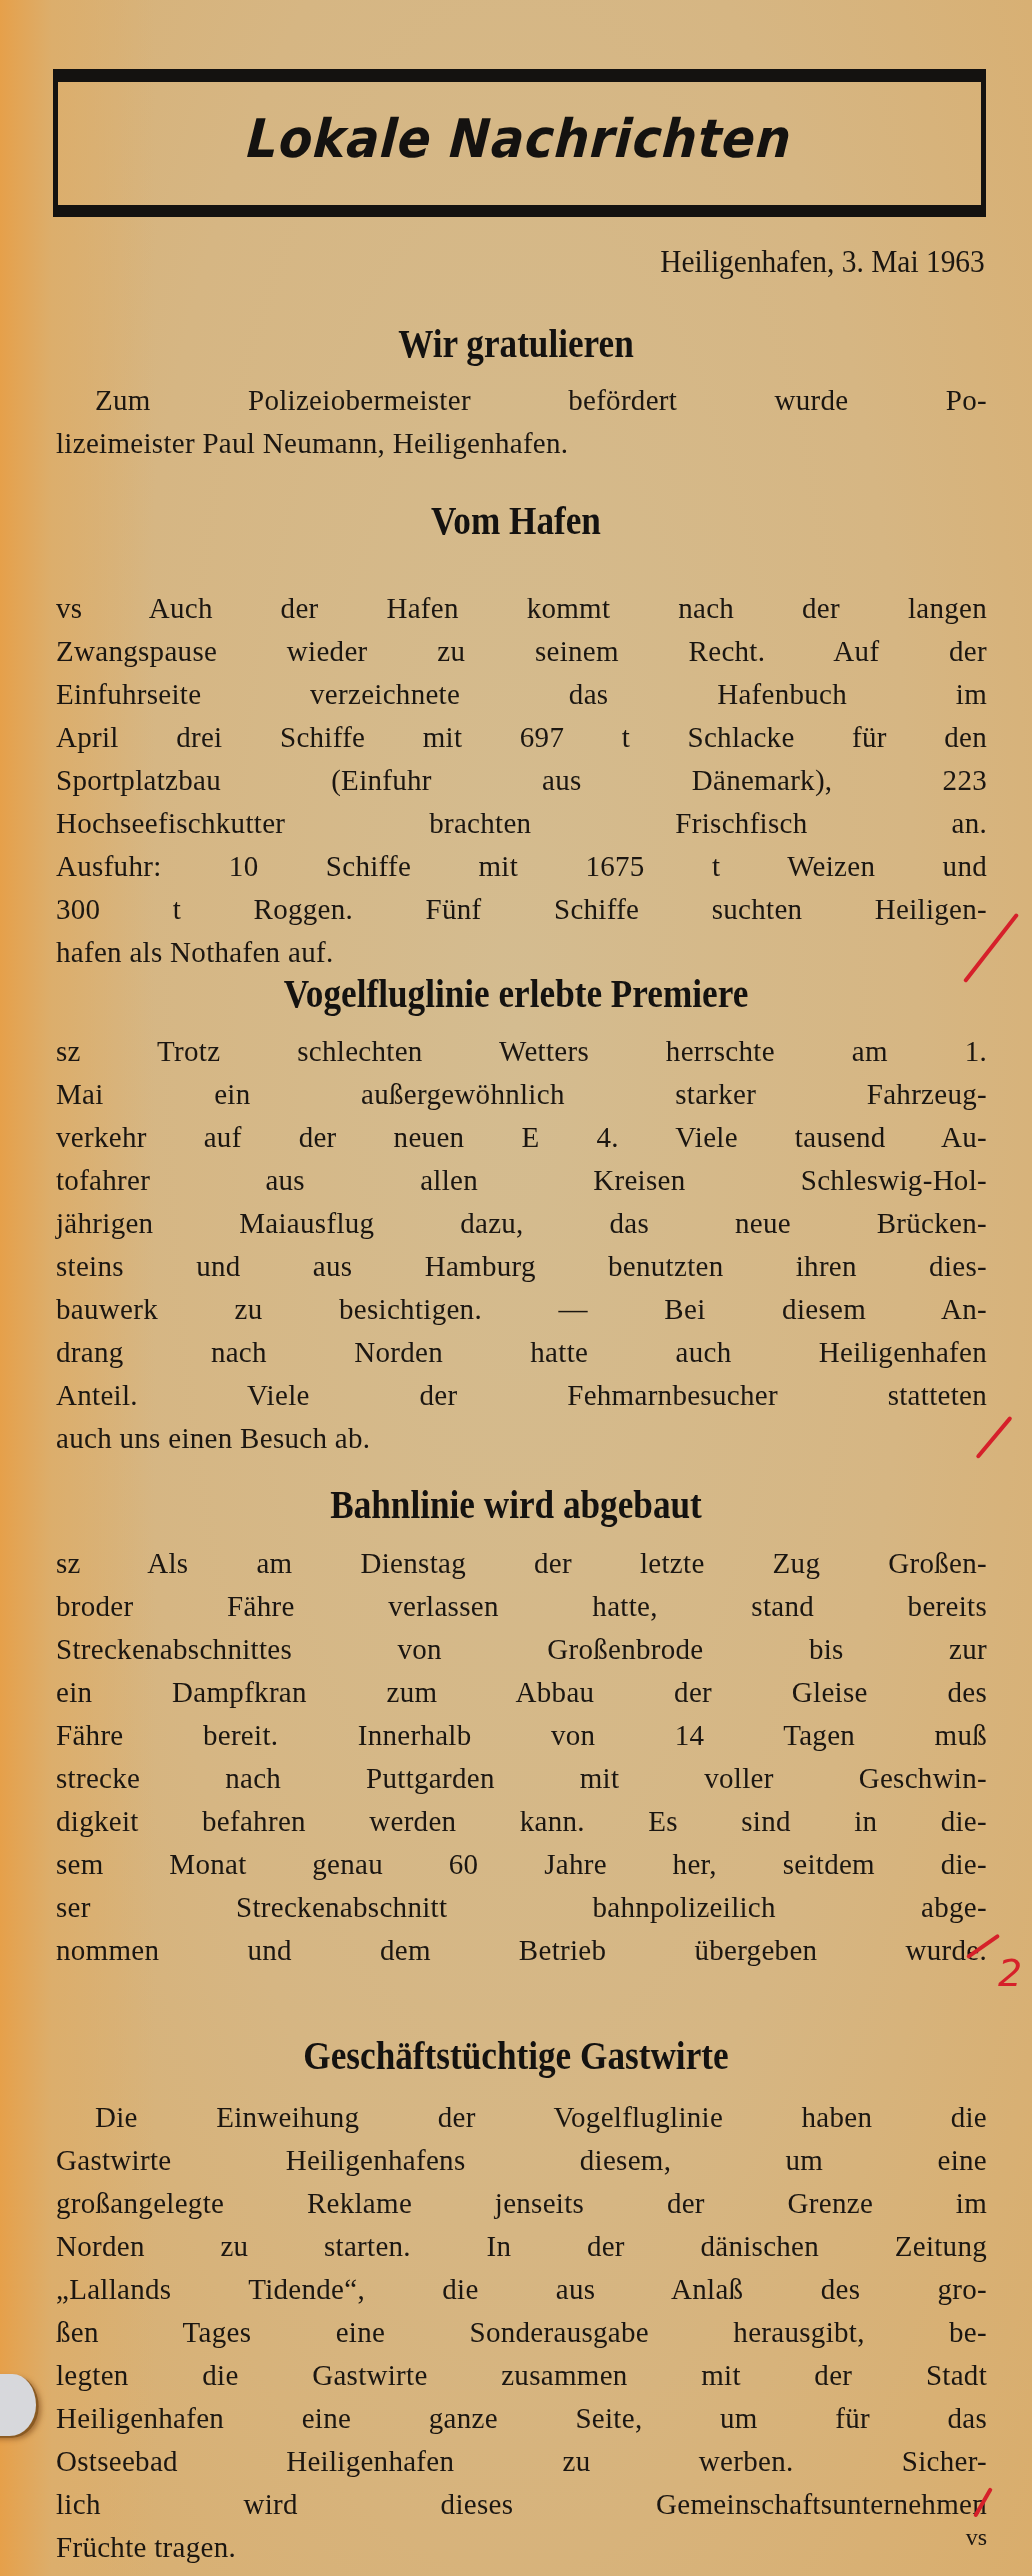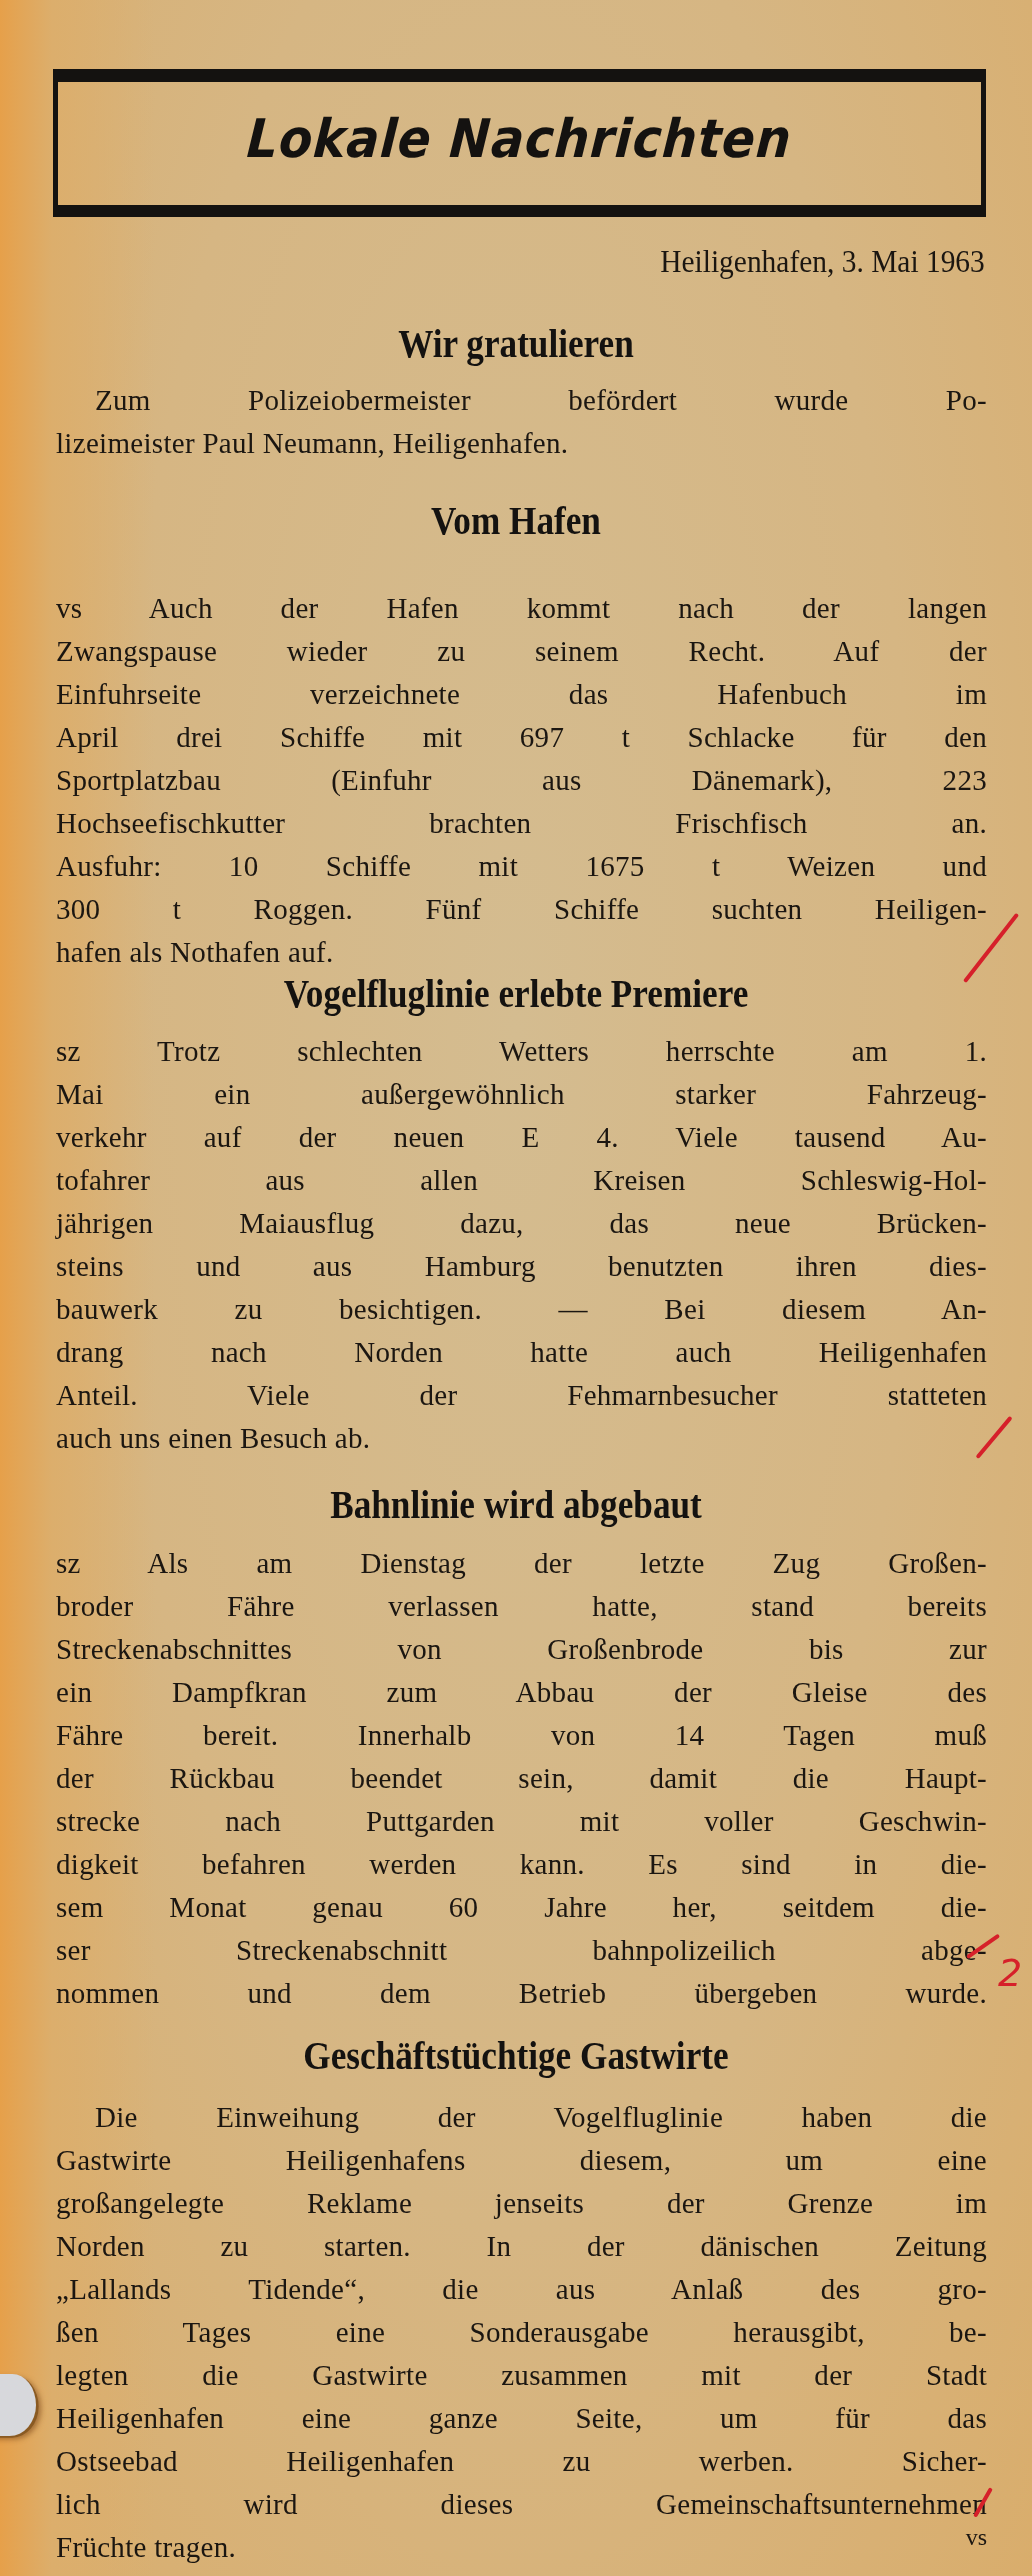--- a/index.html
+++ b/index.html
@@ -150,21 +150,20 @@
     <span class="line last">auch uns einen Besuch ab.</span>
   </div>
 
   <div class="heading" style="top:1481px;">Bahnlinie wird abgebaut</div>
   <div class="body-block" style="top:1542px;">
     <span class="line">sz   Als am Dienstag der letzte Zug Großen-</span>
     <span class="line">broder Fähre verlassen hatte, stand bereits</span>
     <span class="line">Streckenabschnittes von Großenbrode bis zur</span>
     <span class="line">ein Dampfkran zum Abbau der Gleise des</span>
     <span class="line">Fähre bereit. Innerhalb von 14 Tagen muß</span>
-    <span class="line">der Rückbau beendet sein, damit die Haupt-</span>
     <span class="line">strecke nach Puttgarden mit voller Geschwin-</span>
     <span class="line">digkeit befahren werden kann. Es sind in die-</span>
     <span class="line">sem Monat genau 60 Jahre her, seitdem die-</span>
     <span class="line">ser Streckenabschnitt bahnpolizeilich abge-</span>
     <span class="line">nommen und dem Betrieb übergeben wurde.</span>
   </div>
 
   <div class="heading" style="top:2032px;">Geschäftstüchtige Gastwirte</div>
   <div class="body-block" style="top:2096px;">
     <span class="line indent">Die Einweihung der Vogelfluglinie haben die</span>

